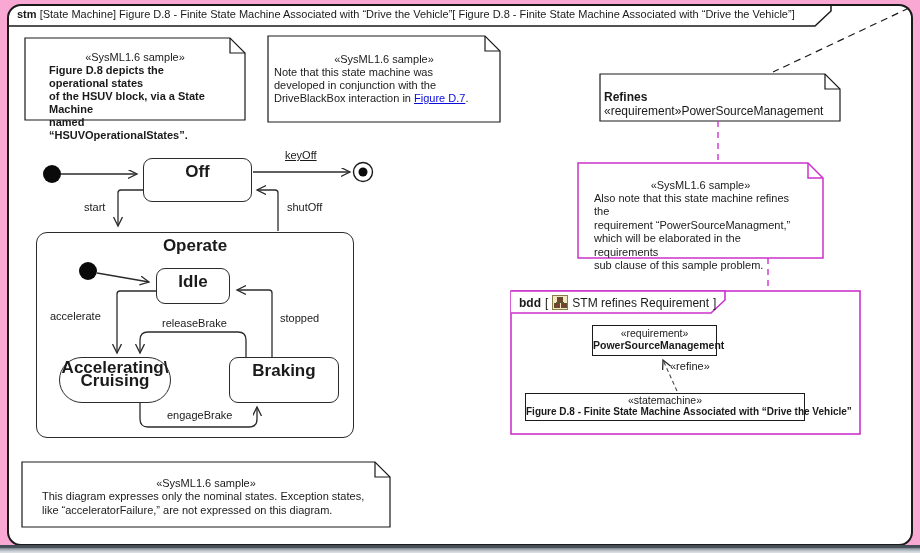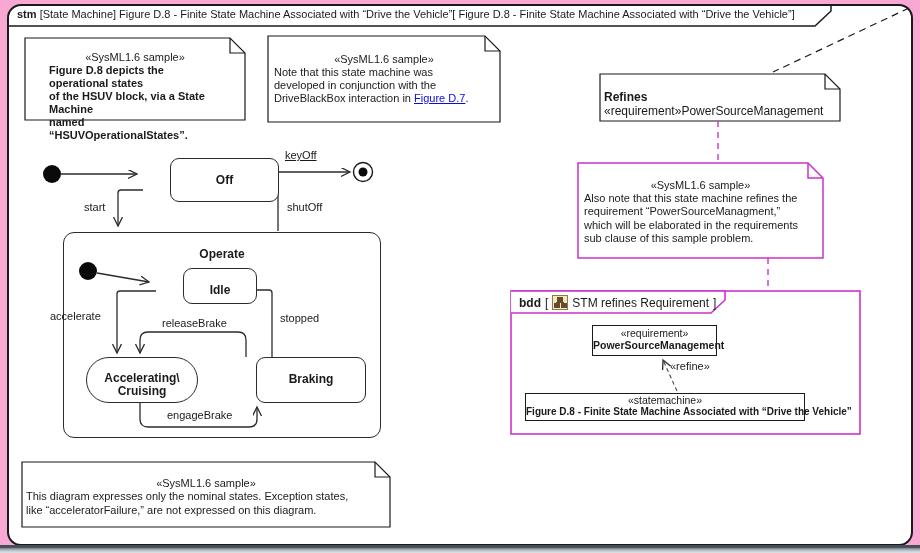--- a/index.html
+++ b/index.html
@@ -3,22 +3,22 @@
 <meta charset="utf-8">
 <style>
   html,body{margin:0;padding:0;background:#fff;}
   #canvas{position:relative;width:920px;height:553px;background:#f9a8d4;overflow:hidden;
           font-family:"Liberation Sans","DejaVu Sans",sans-serif;color:#1a1a1a;}
   .abs{position:absolute;}
   svg#wires{position:absolute;left:0;top:0;z-index:0;}
   .txt{position:absolute;z-index:2;}
   .lbl{font-size:11px;white-space:nowrap;}
   .state{position:absolute;z-index:2;border:1.4px solid #2b2b2b;border-radius:9px;
-         text-align:center;font-weight:bold;font-size:12px;padding-top:14px;
-         box-sizing:border-box;background:transparent;margin-left:27px;}
+         text-align:center;font-weight:bold;font-size:17px;padding-top:3px;
+         box-sizing:border-box;background:transparent;}
   .state.filled{background:#fff;}
   .note-body{font-size:11px;line-height:13px;}
   .stereo{text-align:center;font-size:11px;margin-bottom:1px;}
   .frame-title{left:17px;top:8px;font-size:11px;white-space:nowrap;z-index:3;}
   .kw{font-weight:bold;}
   a.doclink{color:#0b0bdd;text-decoration:underline;cursor:pointer;}
   .bdd-title{left:519px;top:295px;font-size:12px;display:flex;align-items:center;gap:4px;z-index:3;white-space:nowrap;}
   .bdd-box{position:absolute;z-index:2;border:1px solid #1a1a1a;background:#fff;
            text-align:center;box-sizing:border-box;}
   .bdd-box .st{font-size:10.5px;}
@@ -118,31 +118,31 @@
     </div>
   </div>
 
   <div class="txt" style="left:604px;top:90px;width:232px;font-size:12px;line-height:14px;">
     <div class="kw">Refines</div>
     <div style="white-space:nowrap;">«requirement»PowerSourceManagement</div>
   </div>
 
   <div class="txt" style="left:580px;top:179px;width:241px;">
     <div class="stereo">«SysML1.6 sample»</div>
-    <div class="note-body" style="padding:0 4px;line-height:13.4px;">
+    <div class="note-body" style="padding:0 14px;line-height:13.4px;">
       <div>Also note that this state machine refines the</div>
       <div>requirement “PowerSourceManagment,”</div>
       <div>which will be elaborated in the requirements</div>
       <div>sub clause of this sample problem.</div>
     </div>
   </div>
 
   <div class="txt" style="left:22px;top:477px;width:368px;">
     <div class="stereo">«SysML1.6 sample»</div>
-    <div class="note-body" style="padding:0 4px;line-height:13.5px;">
+    <div class="note-body" style="padding:0 20px;line-height:13.5px;">
       <div>This diagram expresses only the nominal states. Exception states,</div>
       <div>like “acceleratorFailure,” are not expressed on this diagram.</div>
     </div>
   </div>
 
   <div class="state filled" style="left:143px;top:158px;width:109px;height:44px;">
     <span>Off</span>
   </div>
 
   <div class="state" style="left:36px;top:232px;width:318px;height:206px;border-radius:11px;">

